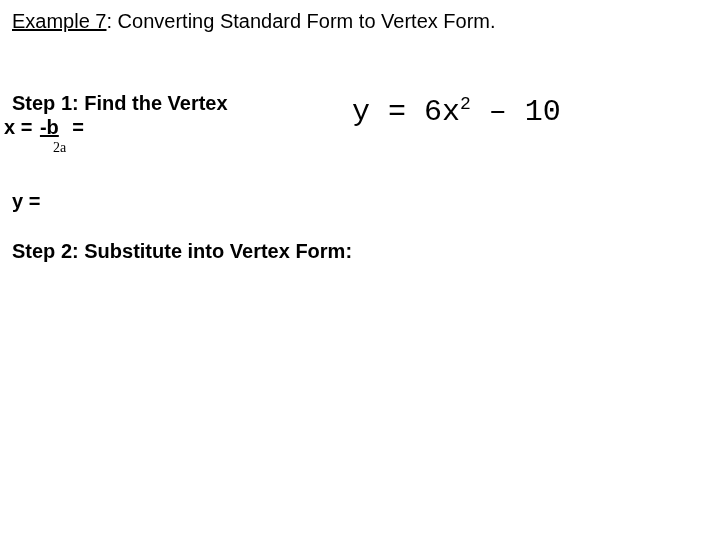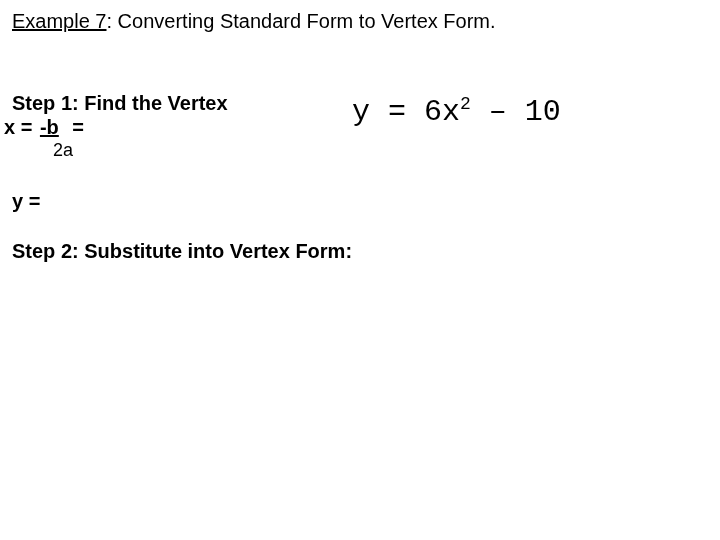--- a/index.html
+++ b/index.html
@@ -47,22 +47,23 @@
     padding: 0 2px;
   }
   .x-eq-line .eq2 {
     font-weight: bold;
     margin-left: 6px;
   }
   .denom {
     position: absolute;
     left: 53px;
     top: 140px;
-    font-size: 18px;
+    font-size: 14px;
     font-weight: 400;
+    font-family: Liberation Serif, serif;
   }
   .equation {
     position: absolute;
     left: 320px;
     top: 95px;
     font-family: Liberation Mono, monospace;
     font-size: 30px;
     font-weight: 400;
     margin-left: 32px;
   }

